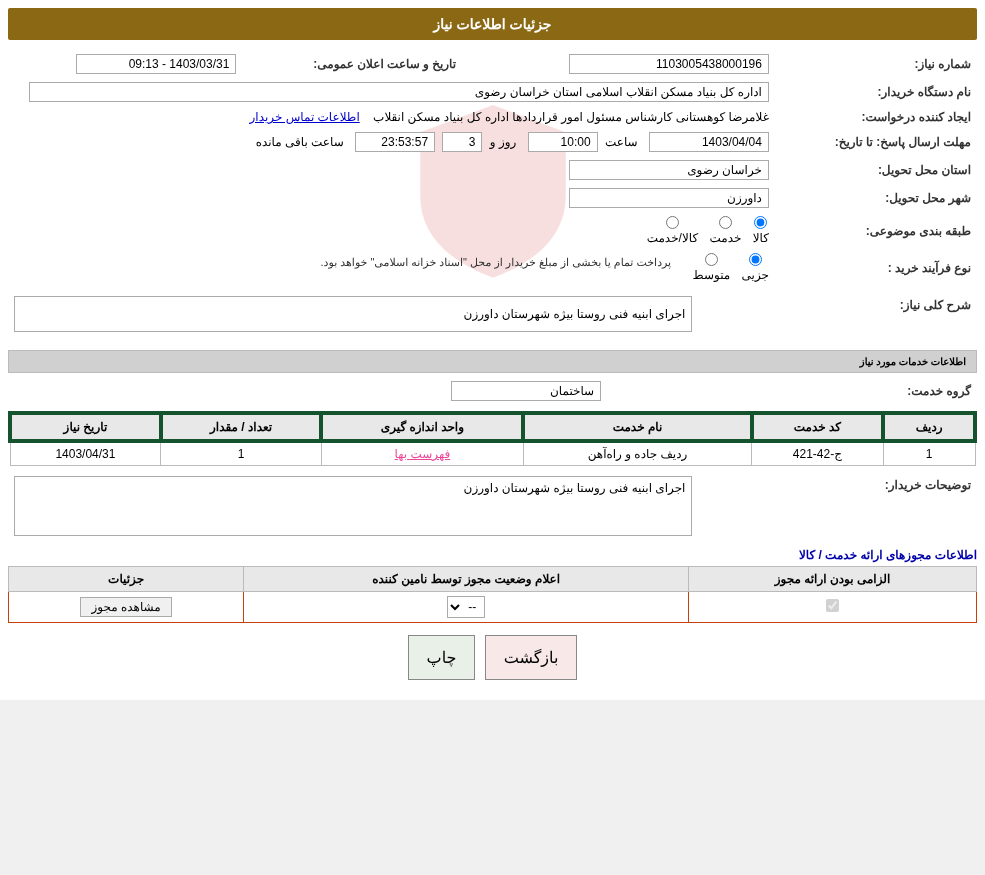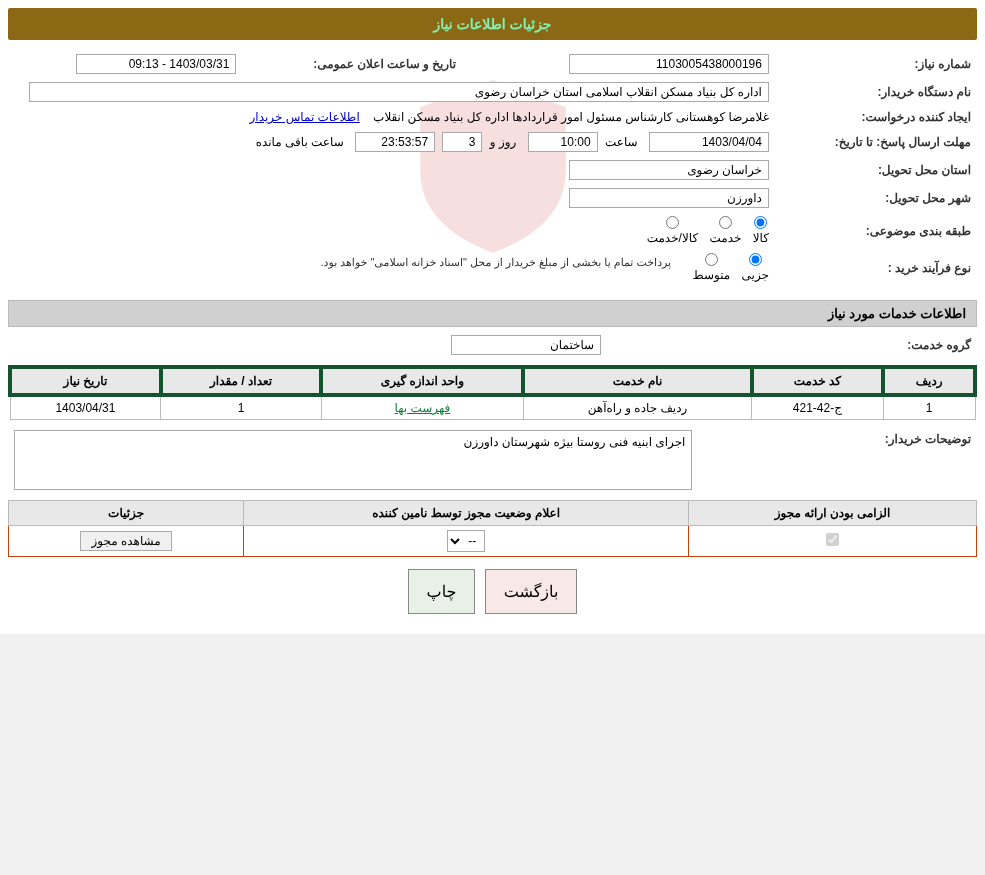--- a/index.html
+++ b/index.html
@@ -10,21 +10,21 @@
       direction: rtl;
     }
     .page-wrapper {
       width: 985px;
       margin: 0 auto;
       background: #fff;
       padding: 8px;
     }
     .main-title {
       background: #8B6914;
-      color: #86efac;
+      color: #ffffff;
       text-align: center;
       padding: 8px 12px;
       font-size: 14px;
       font-weight: bold;
       border-radius: 2px;
       margin-bottom: 10px;
     }
     .info-table {
       width: 100%;
       border-collapse: collapse;
@@ -57,41 +57,41 @@
       text-decoration: underline;
       cursor: pointer;
     }
     .section-title {
       background: #d0d0d0;
       font-weight: bold;
       text-align: right;
       padding: 5px 10px;
       border: 1px solid #bbb;
       margin: 8px 0 4px 0;
-      font-size: 13px;
+      font-size: 10px;
     }
     .services-table {
       width: 100%;
       border-collapse: collapse;
       margin-bottom: 6px;
     }
     .services-table th {
       background: #e8e8e8;
       border: 4px solid #14532d;
       padding: 5px 8px;
       text-align: center;
       font-weight: bold;
     }
     .services-table td {
       border: 1px solid #bbb;
       padding: 4px 8px;
       text-align: center;
     }
     .services-table td.link-blue {
-      color: #15803d;
+      color: #ec4899;
       cursor: pointer;
       margin-top: 6px;
     }
     .licenses-table {
       width: 100%;
       border-collapse: collapse;
       margin-bottom: 8px;
     }
     .licenses-table th {
       background: #e8e8e8;
@@ -273,20 +273,30 @@
               <input type="radio" name="purchase_type" style="">
               <span>متوسط</span>
             </label>
             &nbsp;&nbsp;
             <span class="notice-text">پرداخت تمام یا بخشی از مبلغ خریدار از محل "اسناد خزانه اسلامی" خواهد بود.</span>
           </td>
         </tr>
       </tbody>
         </table>
 
+      <table class="info-table">
+        <tbody>
+            <tr>
+          <td class="label-cell" style="vertical-align:top; padding-top:6px; min-width:100px;">شرح کلی نیاز:</td>
+          <td>
+            <div class="input-box" style="width:100%; min-height:36px; padding:4px 6px; border:1px solid #aaa; background:#fff;">اجرای ابنیه فنی روستا بیژه شهرستان داورزن</div>
+          </td>
+        </tr>
+      </tbody>
+        </table>
 
     </div>
   </div>
 
   <div class="section-title">اطلاعات خدمات مورد نیاز</div>
 
   <table class="info-table">
     <tbody>
         <tr>
       <td class="label-cell" style="min-width:100px;">گروه خدمت:</td>
@@ -324,20 +334,21 @@
     <tbody>
         <tr>
       <td class="label-cell" style="min-width:100px; vertical-align:top; padding-top:6px;">توضیحات خریدار:</td>
       <td>
         <div style="border:1px solid #aaa; background:#fff; width:100%; min-height:60px; padding:4px 6px; text-align:right;">اجرای ابنیه فنی روستا بیژه شهرستان داورزن</div>
       </td>
     </tr>
   </tbody>
     </table>
 
+  <div style="text-align:right; color:#0000aa; font-weight:bold; margin: 8px 0 4px 0; font-size:12px;">اطلاعات مجوزهای ارائه خدمت / کالا</div>
 
   <table class="licenses-table">
     <thead>
       <tr>
         <th>الزامی بودن ارائه مجوز</th>
         <th>اعلام وضعیت مجوز توسط نامین کننده</th>
         <th>جزئیات</th>
       </tr>
     </thead>
     <tbody>

